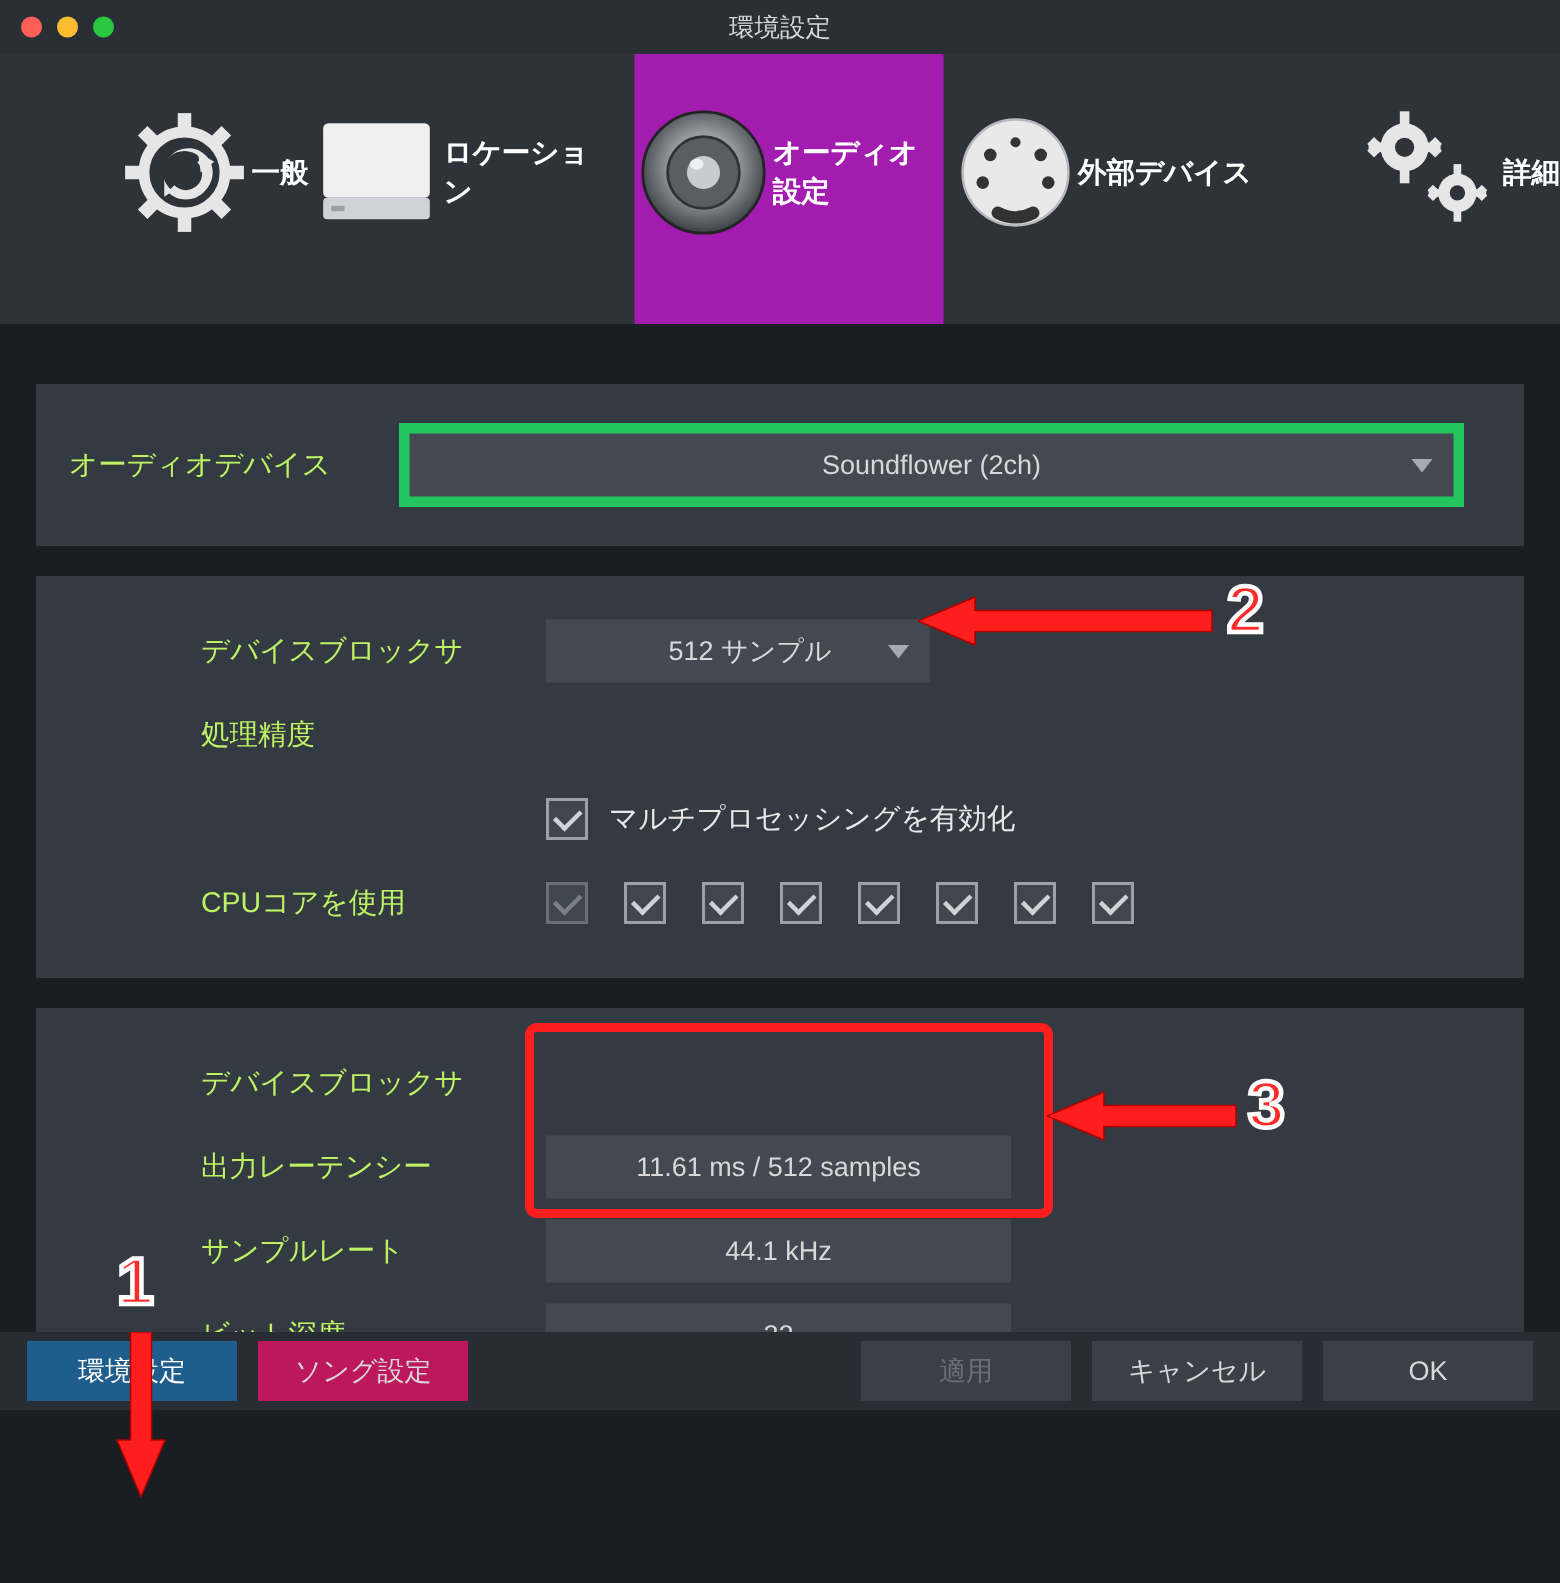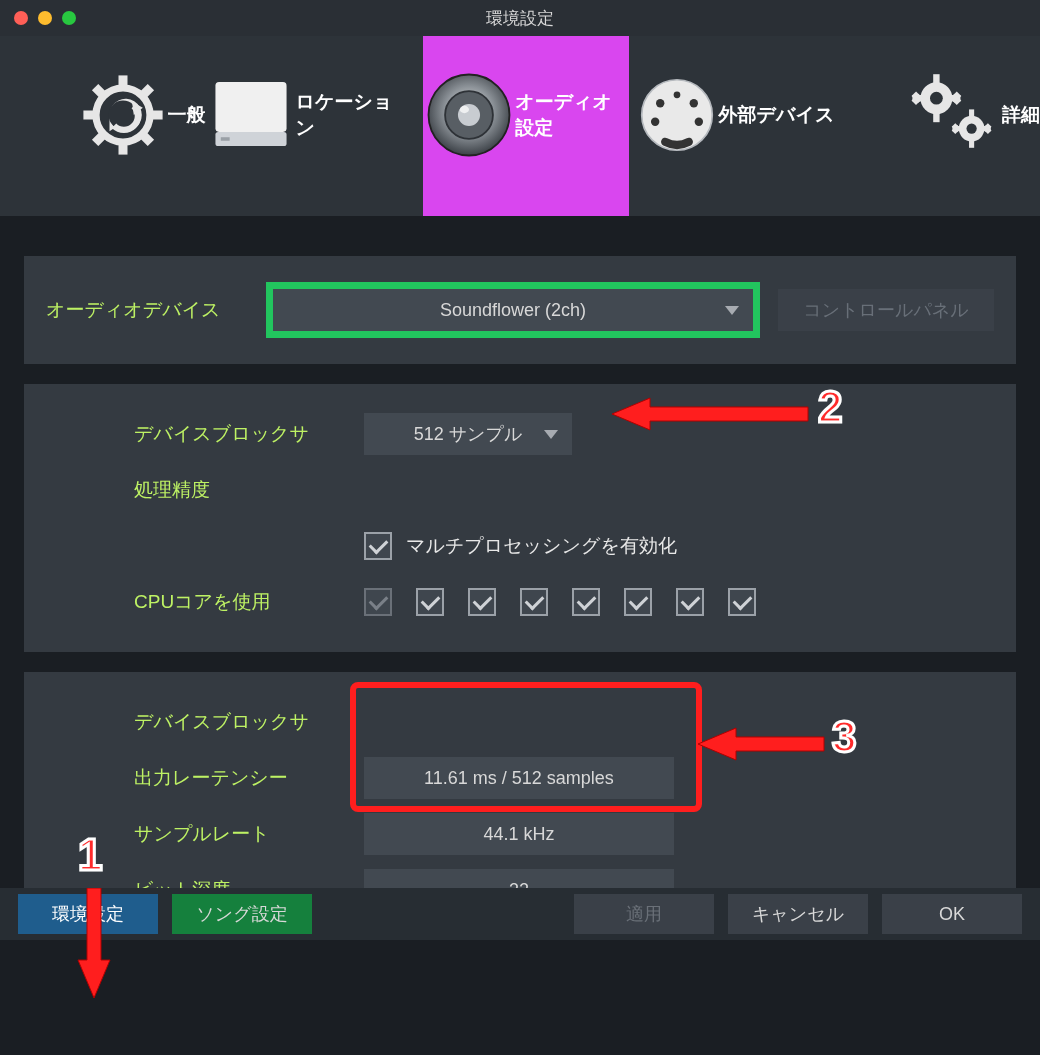--- a/index.html
+++ b/index.html
@@ -6,46 +6,46 @@
   .window{position:relative;box-sizing:border-box;}
   .titlebar{height:36px;background:#2a2f35;display:flex;align-items:center;padding:0 14px;position:relative;}
   .traffic{display:flex;gap:10px;}
   .dot{width:14px;height:14px;border-radius:50%;}
   .dot.red{background:#ff5f57;}
   .dot.yellow{background:#febc2e;}
   .dot.green{background:#28c840;}
   .titlebar .title{position:absolute;left:0;right:0;text-align:center;font-size:17px;color:#d8d8d8;}
   .toolbar{display:flex;background:#2d3339;height:180px;}
   .tool{flex:1;display:flex;align-items:center;justify-content:flex-end;padding-bottom:22px;cursor:pointer;}
-  .tool.selected{background:#d946ef;margin-left:12px;}
+  .tool.selected{background:#a21caf;margin-left:12px;}
   .tool .icon-wrap{height:110px;display:flex;align-items:center;justify-content:center;}
   .tool .label{font-size:19px;font-weight:700;color:#fff;}
   
   .content{padding:20px 24px 0 24px;}
   .panel{background:#343a41;margin:20px 0;padding:18px 22px;box-sizing:border-box;}
   .row{display:flex;align-items:center;min-height:48px;margin:8px 0;}
   .row .lab{width:220px;font-size:19px;color:#bef264;}
   .row .lab.indent{margin-left:88px;}
   .select-box{background:#424951;display:flex;align-items:center;justify-content:center;position:relative;font-size:18px;color:#d8d8d8;height:42px;}
   .tri{width:0;height:0;border-left:7px solid transparent;border-right:7px solid transparent;border-top:9px solid #a7abb1;}
   .tri.right{position:absolute;right:14px;}
   .audio-device-select{flex:1;border:7px solid #22c55e;margin-right:18px;}
   .ctrl-btn{width:216px;height:42px;background:#3a4048;color:#686f78;font-size:18px;display:flex;align-items:center;justify-content:center;}
-  .small-select{width:208px;}
+  .small-select{width:240px;padding-left:16px;}
   .checkbox{width:24px;height:24px;border:2px solid #9ba1a8;display:flex;align-items:center;justify-content:center;background:#3f464e;}
   .checkbox.disabled{border-color:#6a7078;}
   .check{width:14px;height:8px;border-left:3px solid #cfd2d6;border-bottom:3px solid #cfd2d6;transform:rotate(-45deg);margin-top:-4px;}
   .checkbox.disabled .check{border-color:#7a8088;}
   .cpu-row{display:flex;gap:24px;}
   .val-box{background:#424951;width:310px;height:42px;display:flex;align-items:center;justify-content:center;font-size:18px;color:#d8d8d8;}
   .red-frame{position:absolute;border:6px solid #ff1e1e;border-radius:8px;pointer-events:none;}
   
   .footer{position:absolute;left:0;right:0;bottom:0;height:52px;background:#272d33;display:flex;align-items:center;padding:0 18px;gap:14px;}
   .fbtn{height:40px;display:flex;align-items:center;justify-content:center;font-size:18px;}
-  .fbtn.tab{width:140px;background:#15803d;color:#d8d8d8;}
+  .fbtn.tab{width:140px;background:#be185d;color:#d8d8d8;}
   .fbtn.tab.active{background:#1f5d8d;color:#fff;}
   .fbtn.push{width:140px;background:#3a4048;color:#d8d8d8;}
   .fbtn.push.disabled{color:#6a7078;}
   .spacer{flex:1;}
   
   .arrow{position:absolute;pointer-events:none;}
   .numbadge{position:absolute;font-size:44px;font-weight:900;color:#ff2a2a;-webkit-text-stroke:3px #fff;pointer-events:none;font-family:Arial,Helvetica,sans-serif;}
 </style>
 </head>
 <body>
@@ -171,23 +171,20 @@
 
   <div class="content">
 
     <div class="panel">
       <div class="row">
         <div class="lab">オーディオデバイス</div>
         <div class="select-box audio-device-select">
           <span>Soundflower (2ch)</span>
           <span class="tri right"></span>
         </div>
-        <div class="ctrl-btn">
-          <span>コントロールパネル</span>
-        </div>
       </div>
     </div>
 
     <div class="panel" style="position:relative;">
       <div class="row">
         <div class="lab indent">デバイスブロックサ</div>
         <div class="select-box small-select" style="margin-left:10px;">
           <span>512 サンプル</span>
           <span class="tri right"></span>
         </div>

